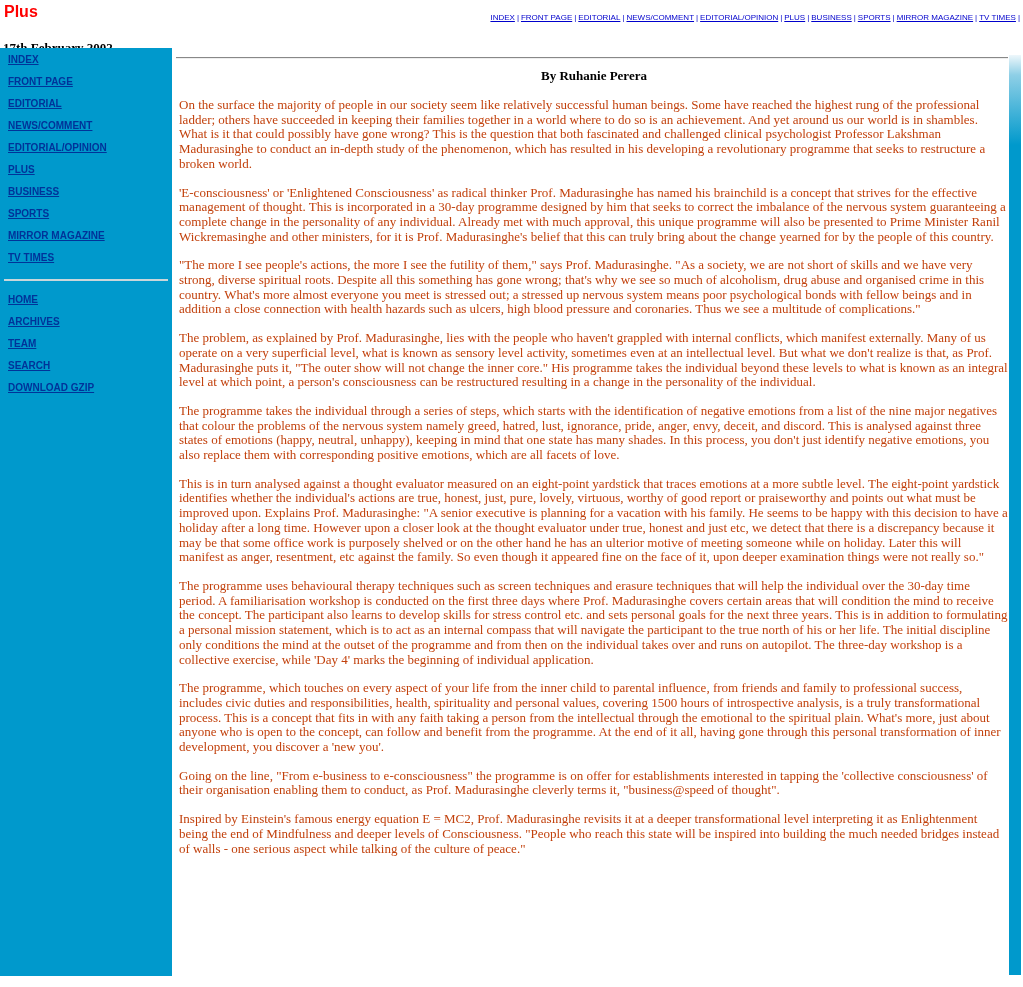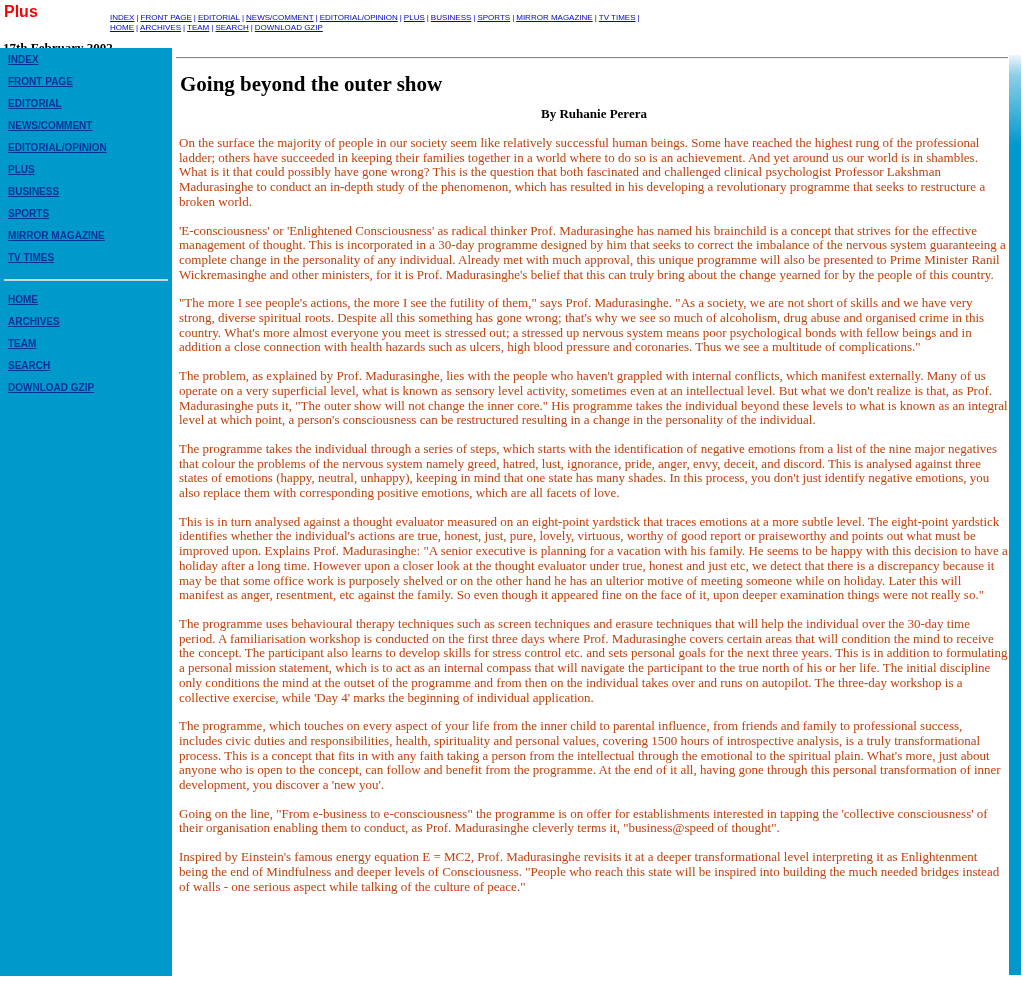--- a/index.html
+++ b/index.html
@@ -1,21 +1,21 @@
 <!DOCTYPE html>
 <html><head>
 <meta charset="utf-8">
 <style>
   * { box-sizing: border-box; }
   html, body { margin: 0; padding: 0; background: #ffffff; }
   .page { position: relative; width: 1023px; height: 987px; background: #ffffff; overflow: hidden; font-family: "Liberation Serif", serif; }
 
   .logo { position: absolute; left: 4px; top: 3px; font: bold 16px "Liberation Sans", sans-serif; color: #FF0000; }
 
-  .topnav { position: absolute; left: 110px; top: 13px; width: 912px; text-align: left;
+  .topnav { position: absolute; left: 110px; top: 13px; width: 912px; text-align: right;
             font: 8px "Liberation Sans", sans-serif; line-height: 9.5px; }
   .topnav a { color: #0000CC; text-decoration: underline; cursor: pointer; }
   .topnav .sep { color: #0000CC; margin: 0 2px; }
 
   .date { position: absolute; left: 3px; top: 31px; font: bold 13px "Liberation Serif", serif; color: #000000; margin-top: 9px; }
 
   .sidebar { position: absolute; left: 0; top: 48px; width: 172px; height: 928px; background: #0099CC; padding-top: 7px; }
   .side-link { display: block; margin: 0 0 12px 8px; font: bold 10px "Liberation Sans", sans-serif;
                line-height: 10px; color: #003399; text-decoration: underline; cursor: pointer; }
   .side-hr { height: 2px; background: #c9d6da; margin: 16px 4px 14px 4px; }
@@ -33,23 +33,20 @@
 <body>
 
 <div class="page">
 
   <div class="logo">Plus</div>
 
   <div class="topnav">
     <div class="nav-line">
       <a>INDEX</a><span class="sep">|</span><a>FRONT PAGE</a><span class="sep">|</span><a>EDITORIAL</a><span class="sep">|</span><a>NEWS/COMMENT</a><span class="sep">|</span><a>EDITORIAL/OPINION</a><span class="sep">|</span><a>PLUS</a><span class="sep">|</span><a>BUSINESS</a><span class="sep">|</span><a>SPORTS</a><span class="sep">|</span><a>MIRROR MAGAZINE</a><span class="sep">|</span><a>TV TIMES</a><span class="sep">|</span>
     </div>
-    <div class="nav-line">
-      <a>HOME</a><span class="sep">|</span><a>ARCHIVES</a><span class="sep">|</span><a>TEAM</a><span class="sep">|</span><a>SEARCH</a><span class="sep">|</span><a>DOWNLOAD GZIP</a>
-    </div>
   </div>
 
   <div class="date">17th February 2002</div>
 
   <div class="sidebar">
     <a class="side-link">INDEX</a>
     <a class="side-link">FRONT PAGE</a>
     <a class="side-link">EDITORIAL</a>
     <a class="side-link">NEWS/COMMENT</a>
     <a class="side-link">EDITORIAL/OPINION</a>
@@ -61,21 +58,20 @@
     <div class="side-hr"></div>
     <a class="side-link">HOME</a>
     <a class="side-link">ARCHIVES</a>
     <a class="side-link">TEAM</a>
     <a class="side-link">SEARCH</a>
     <a class="side-link">DOWNLOAD GZIP</a>
   </div>
 
   <div class="content">
     <hr class="content-hr">
-    <h1>Going beyond the outer show</h1>
     <div class="byline">By Ruhanie Perera</div>
     <p>On the surface the majority of people in our society seem like relatively successful human beings. Some have reached the highest rung of the professional ladder; others have succeeded in keeping their families together in a world where to do so is an achievement. And yet around us our world is in shambles. What is it that could possibly have gone wrong? This is the question that both fascinated and challenged clinical psychologist Professor Lakshman Madurasinghe to conduct an in-depth study of the phenomenon, which has resulted in his developing a revolutionary programme that seeks to restructure a broken world.</p>
     <p>'E-consciousness' or 'Enlightened Consciousness' as radical thinker Prof. Madurasinghe has named his brainchild is a concept that strives for the effective management of thought. This is incorporated in a 30-day programme designed by him that seeks to correct the imbalance of the nervous system guaranteeing a complete change in the personality of any individual. Already met with much approval, this unique programme will also be presented to Prime Minister Ranil Wickremasinghe and other ministers, for it is Prof. Madurasinghe's belief that this can truly bring about the change yearned for by the people of this country.</p>
     <p>"The more I see people's actions, the more I see the futility of them," says Prof. Madurasinghe. "As a society, we are not short of skills and we have very strong, diverse spiritual roots. Despite all this something has gone wrong; that's why we see so much of alcoholism, drug abuse and organised crime in this country. What's more almost everyone you meet is stressed out; a stressed up nervous system means poor psychological bonds with fellow beings and in addition a close connection with health hazards such as ulcers, high blood pressure and coronaries. Thus we see a multitude of complications."</p>
     <p>The problem, as explained by Prof. Madurasinghe, lies with the people who haven't grappled with internal conflicts, which manifest externally. Many of us operate on a very superficial level, what is known as sensory level activity, sometimes even at an intellectual level. But what we don't realize is that, as Prof. Madurasinghe puts it, "The outer show will not change the inner core." His programme takes the individual beyond these levels to what is known as an integral level at which point, a person's consciousness can be restructured resulting in a change in the personality of the individual.</p>
     <p>The programme takes the individual through a series of steps, which starts with the identification of negative emotions from a list of the nine major negatives that colour the problems of the nervous system namely greed, hatred, lust, ignorance, pride, anger, envy, deceit, and discord. This is analysed against three states of emotions (happy, neutral, unhappy), keeping in mind that one state has many shades. In this process, you don't just identify negative emotions, you also replace them with corresponding positive emotions, which are all facets of love.</p>
     <p>This is in turn analysed against a thought evaluator measured on an eight-point yardstick that traces emotions at a more subtle level. The eight-point yardstick identifies whether the individual's actions are true, honest, just, pure, lovely, virtuous, worthy of good report or praiseworthy and points out what must be improved upon. Explains Prof. Madurasinghe: "A senior executive is planning for a vacation with his family. He seems to be happy with this decision to have a holiday after a long time. However upon a closer look at the thought evaluator under true, honest and just etc, we detect that there is a discrepancy because it may be that some office work is purposely shelved or on the other hand he has an ulterior motive of meeting someone while on holiday. Later this will manifest as anger, resentment, etc against the family. So even though it appeared fine on the face of it, upon deeper examination things were not really so."</p>
     <p>The programme uses behavioural therapy techniques such as screen techniques and erasure techniques that will help the individual over the 30-day time period. A familiarisation workshop is conducted on the first three days where Prof. Madurasinghe covers certain areas that will condition the mind to receive the concept. The participant also learns to develop skills for stress control etc. and sets personal goals for the next three years. This is in addition to formulating a personal mission statement, which is to act as an internal compass that will navigate the participant to the true north of his or her life. The initial discipline only conditions the mind at the outset of the programme and from then on the individual takes over and runs on autopilot. The three-day workshop is a collective exercise, while 'Day 4' marks the beginning of individual application.</p>
     <p>The programme, which touches on every aspect of your life from the inner child to parental influence, from friends and family to professional success, includes civic duties and responsibilities, health, spirituality and personal values, covering 1500 hours of introspective analysis, is a truly transformational process. This is a concept that fits in with any faith taking a person from the intellectual through the emotional to the spiritual plain. What's more, just about anyone who is open to the concept, can follow and benefit from the programme. At the end of it all, having gone through this personal transformation of inner development, you discover a 'new you'.</p>
     <p>Going on the line, "From e-business to e-consciousness" the programme is on offer for establishments interested in tapping the 'collective consciousness' of their organisation enabling them to conduct, as Prof. Madurasinghe cleverly terms it, "business@speed of thought".</p>

